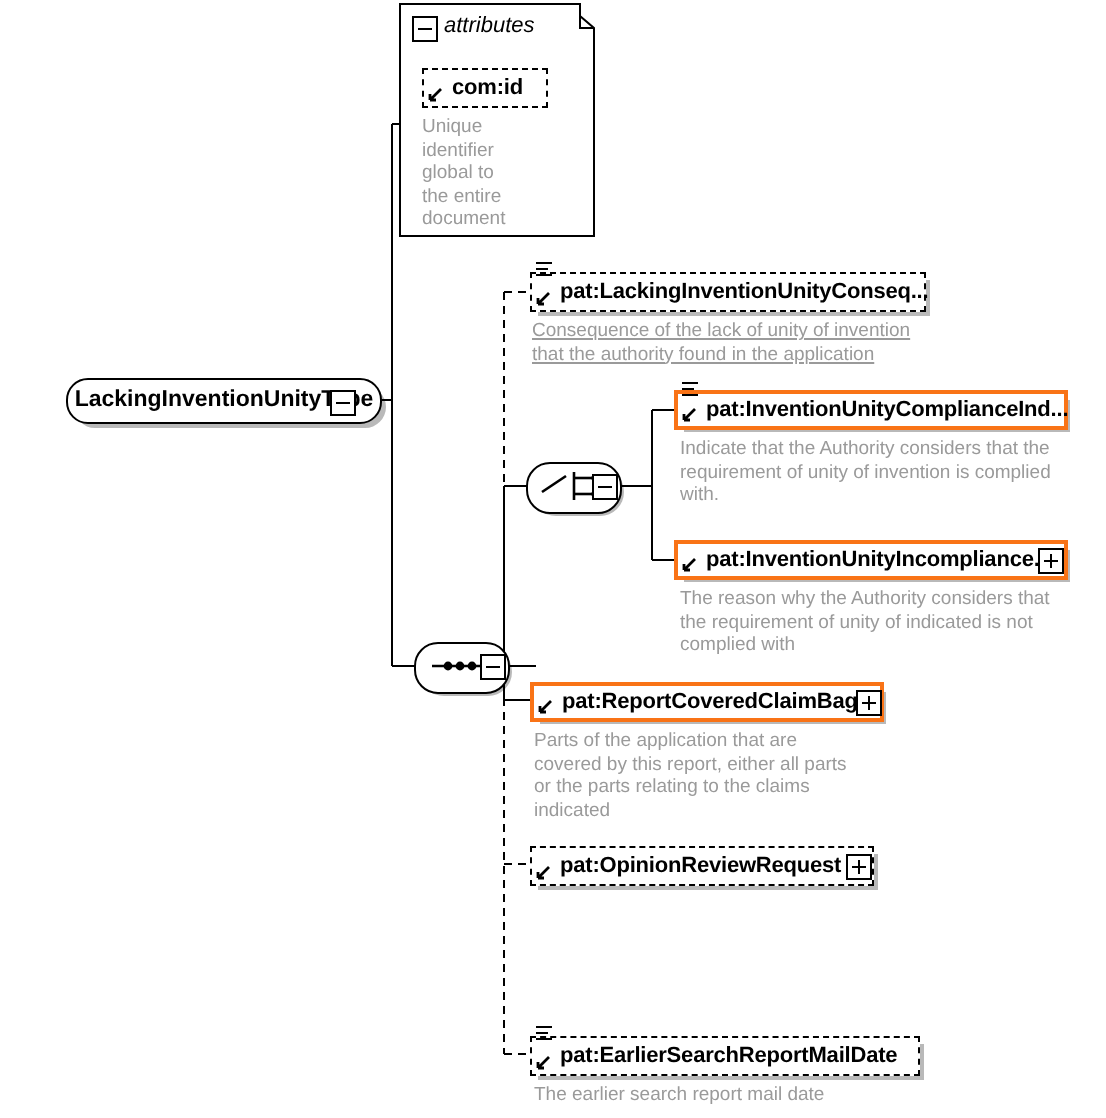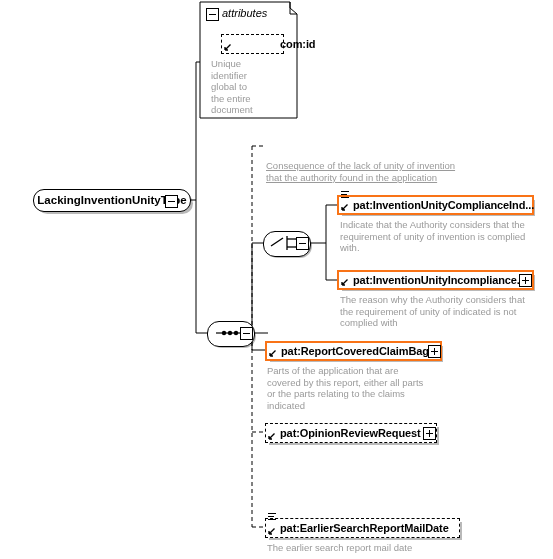--- a/index.html
+++ b/index.html
@@ -102,21 +102,21 @@
 
     <path d="M200,2 L290,2 L290,8 L297,14 L297,118 L200,118 Z" fill="#ffffff" stroke="#000000" stroke-width="1"></path>
     <path d="M290,2 L290,14 L297,14" fill="none" stroke="#000000" stroke-width="1"></path>
   </svg>
 
   <div class="attrbox" style="left:200px;top:2px;width:103px;height:116px;background:transparent;">
     <div class="attrctrl"></div>
     <div class="attrtitle">attributes</div>
   </div>
 
-  <div class="node opt" style="left:221px;top:34px;width:63px;padding-left:44px;">
+  <div class="node opt" style="left:211px;top:34px;width:63px;">
     <span class="shadow"></span>
     <svg class="refarrow" viewBox="0 0 9 9">
       <path d="M7.5,1.5 L2,7 M2,7 L2,4 M2,7 L5,7" stroke="#000" stroke-width="1.4" fill="none"></path>
     </svg>
     <span class="lbl">com:id</span>
   </div>
   <div class="anno" style="left:211px;top:58px;width:76px;">Unique
 identifier
 global to
 the entire
@@ -147,20 +147,32 @@
       <line x1="8" y1="15" x2="20" y2="7" stroke="#000" stroke-width="1.3"></line>
       <line x1="24" y1="5" x2="24" y2="19" stroke="#000" stroke-width="1.3"></line>
       <line x1="24" y1="8" x2="33" y2="8" stroke="#000" stroke-width="1.3"></line>
       <line x1="24" y1="16" x2="33" y2="16" stroke="#000" stroke-width="1.3"></line>
       <circle cx="34.5" cy="8" r="1.8" fill="#000"></circle>
       <circle cx="34.5" cy="16" r="1.8" fill="#000"></circle>
     </svg>
   </div>
   <div class="ctrl" style="left:296px;top:237px;"></div>
 
+  <div class="node opt" style="left:265px;top:136px;width:198px;">
+    <span class="shadow"></span>
+    <span class="tglyph">
+        <i></i>
+        <i></i>
+        <i></i>
+      </span>
+    <svg class="refarrow" viewBox="0 0 9 9">
+      <path d="M7.5,1.5 L2,7 M2,7 L2,4 M2,7 L5,7" stroke="#000" stroke-width="1.4" fill="none"></path>
+    </svg>
+    <span class="lbl">pat:LackingInventionUnityConseq...</span>
+  </div>
   <div class="anno" style="left:266px;top:160px;width:215px;text-decoration:underline;">Consequence of the lack of unity of invention
 that the authority found in the application</div>
 
   <div class="node req" style="left:337px;top:195px;width:197px;">
     <span class="shadow"></span>
     <span class="tglyph">
         <i></i>
         <i></i>
         <i></i>
       </span>

